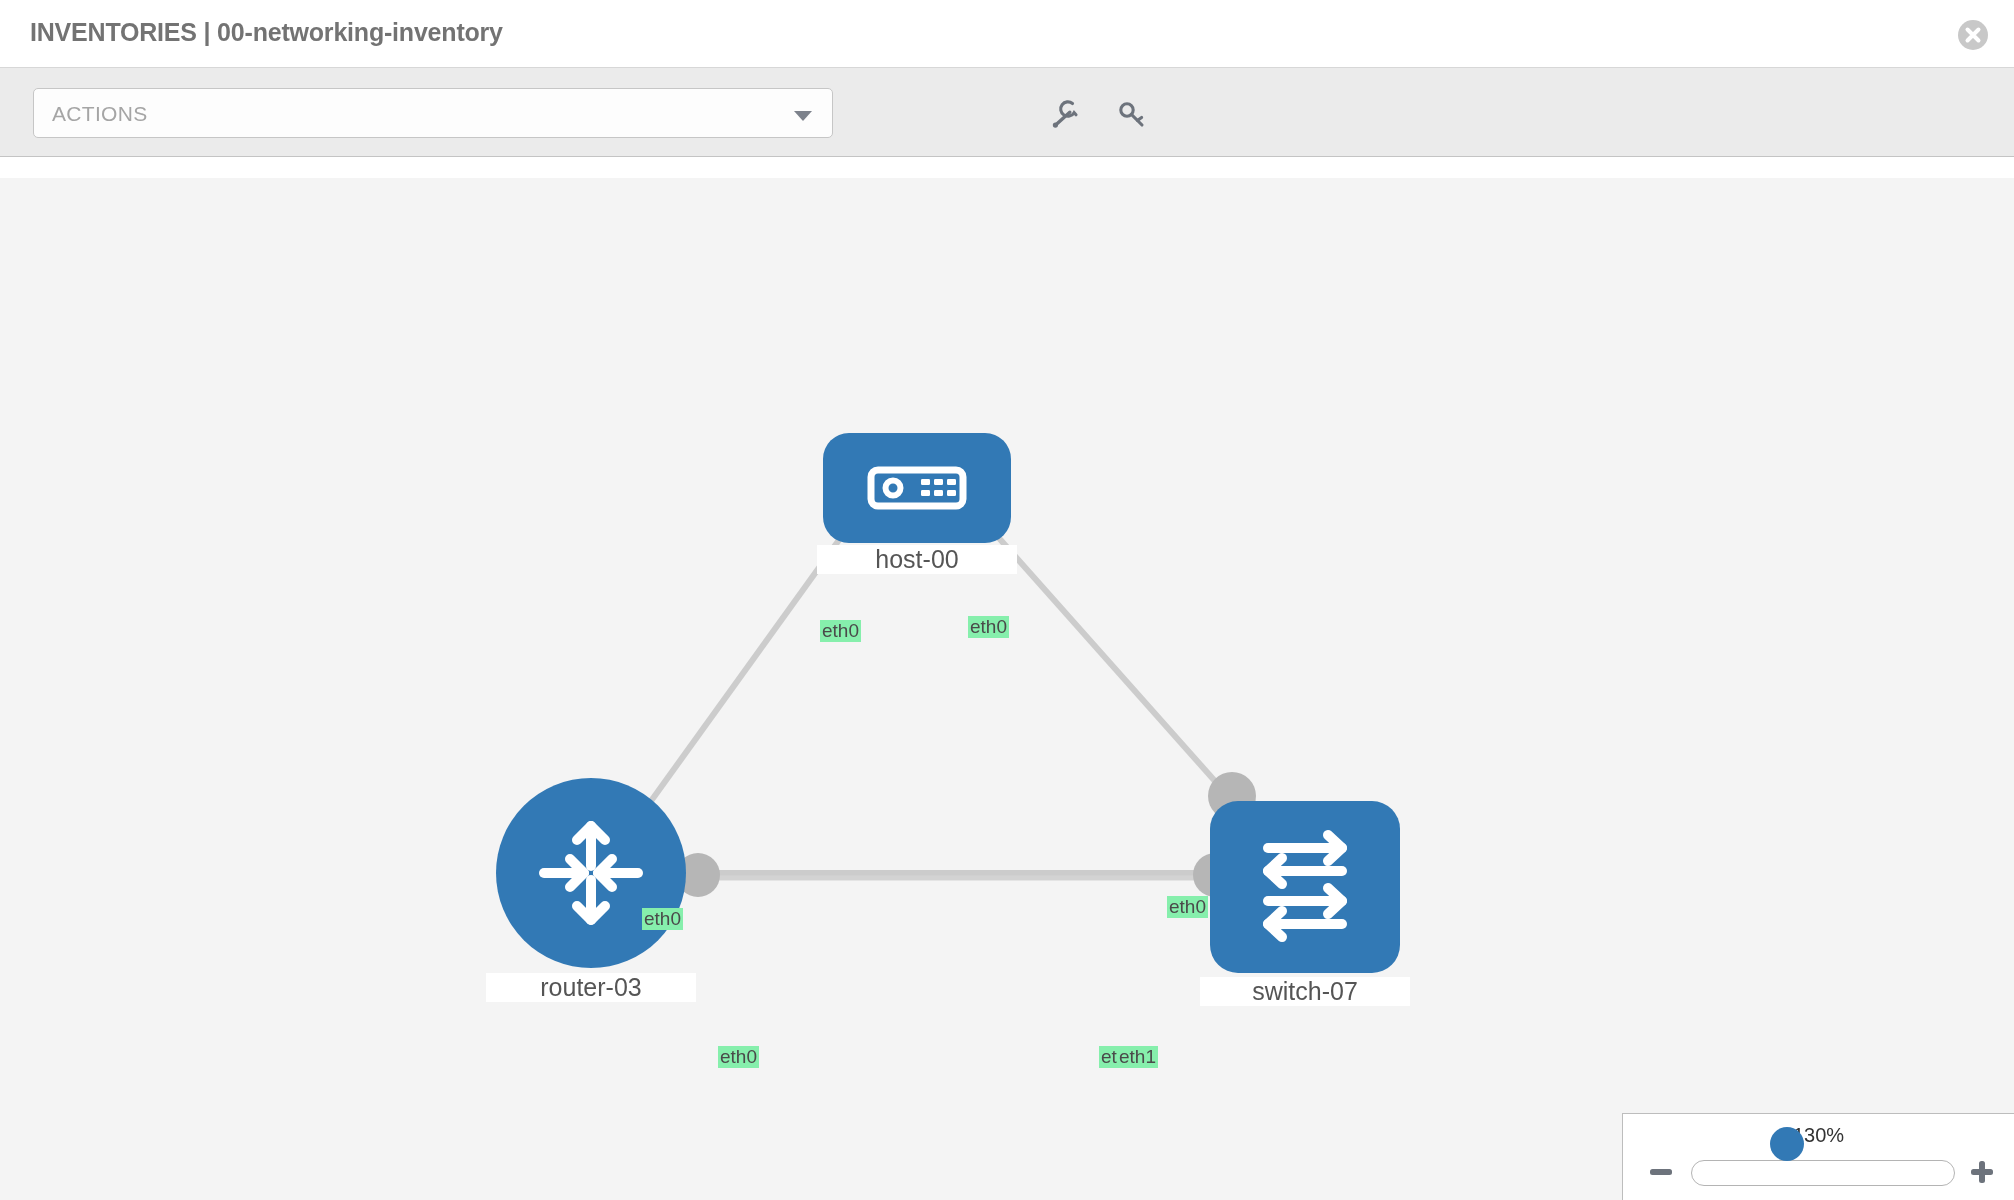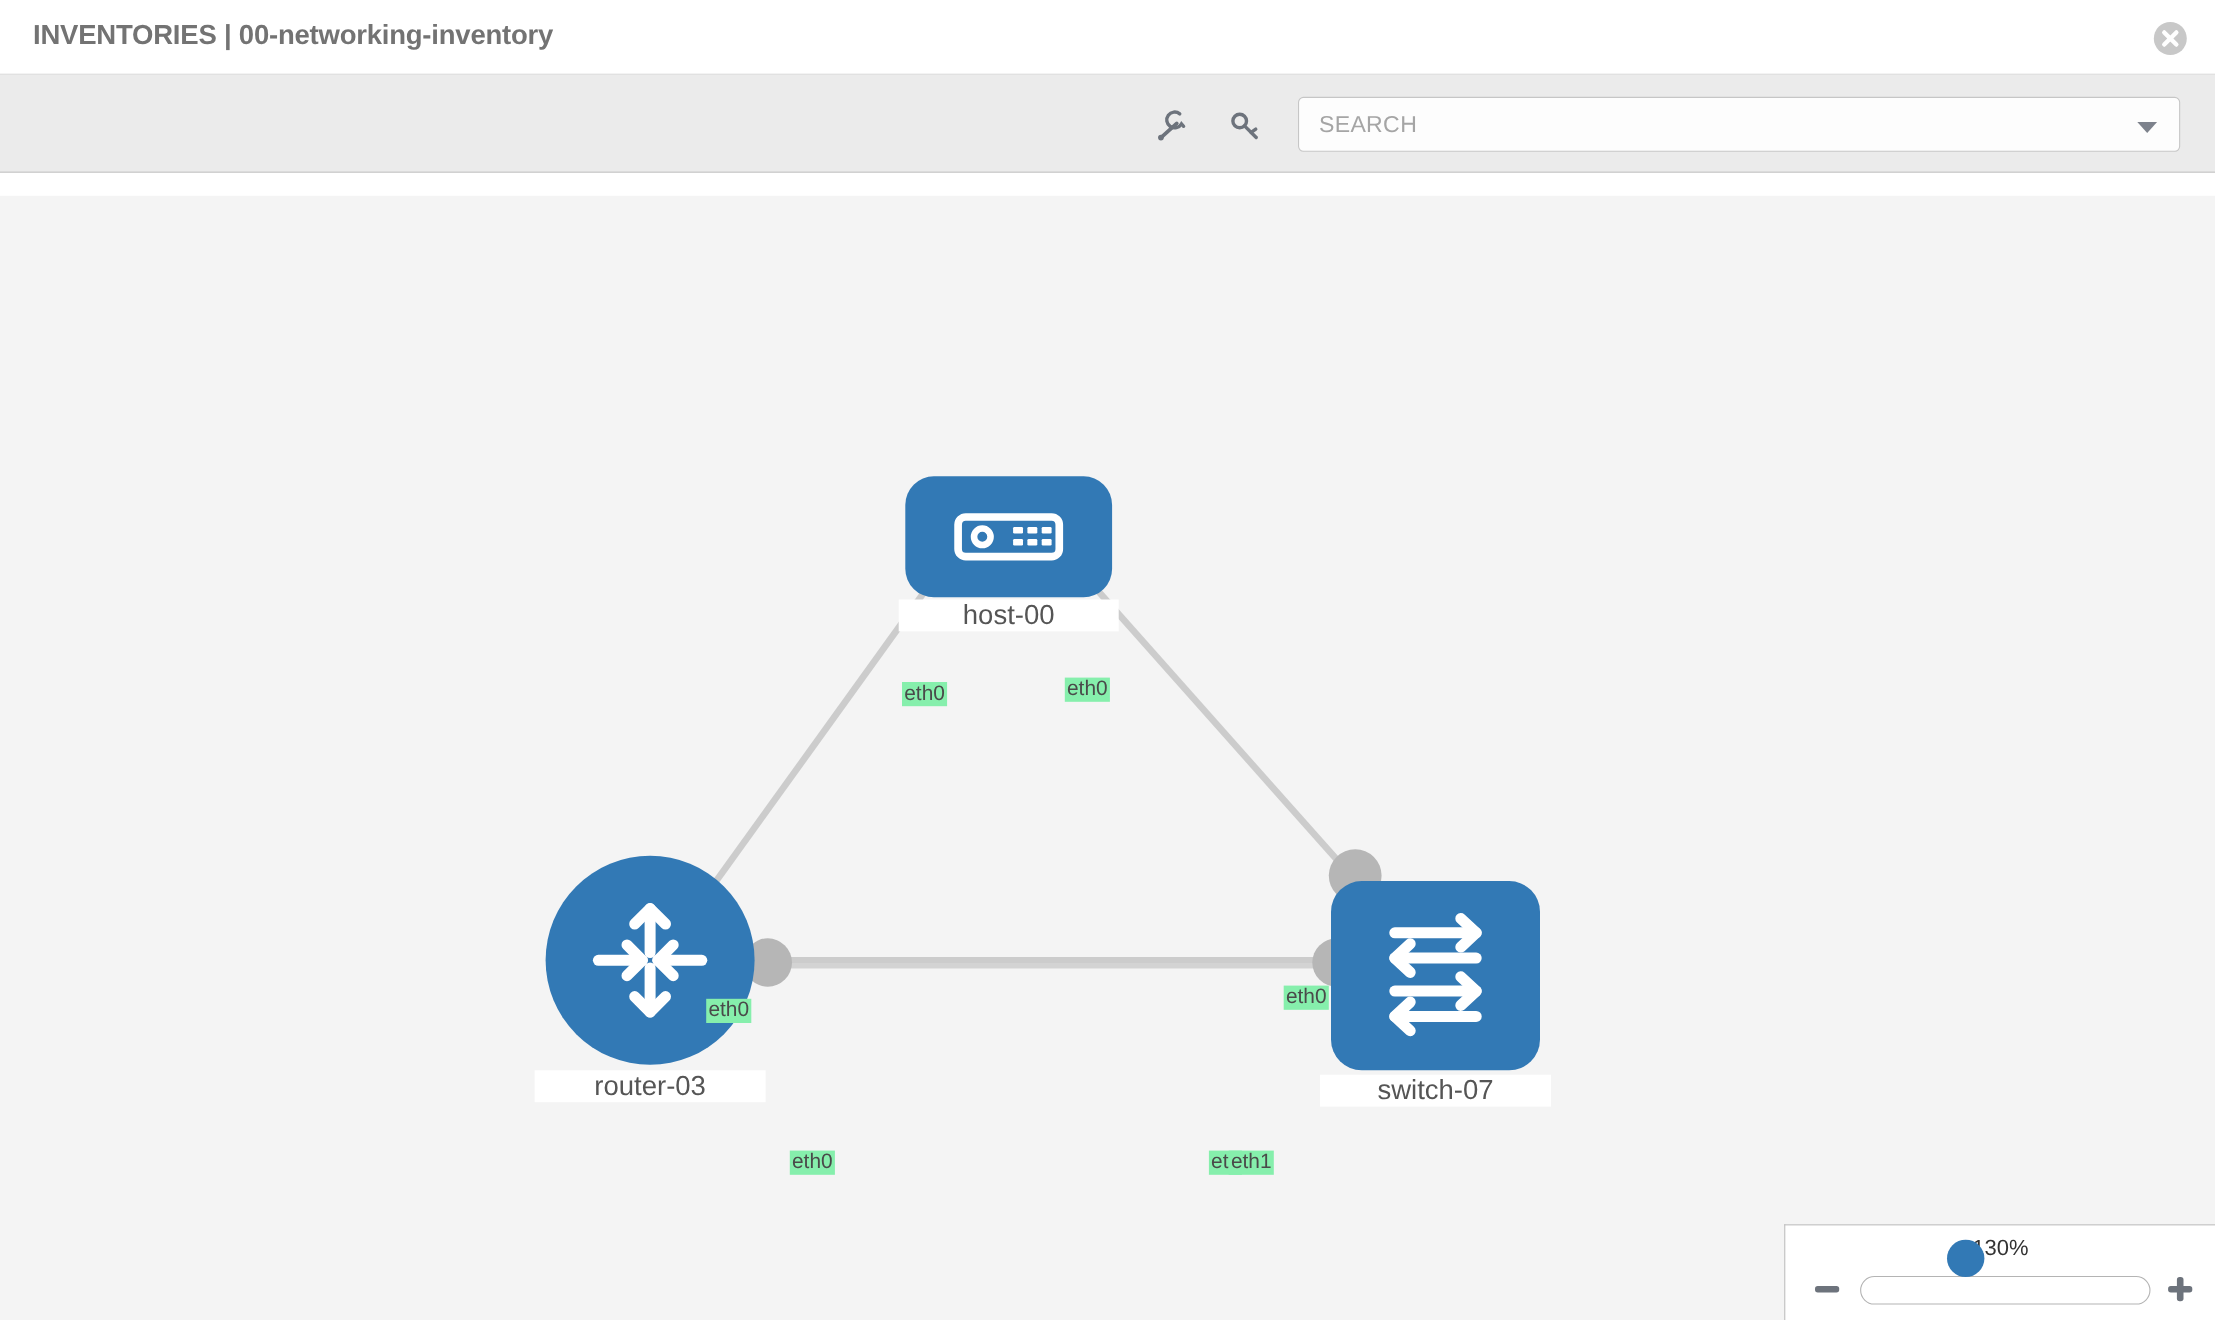--- a/index.html
+++ b/index.html
@@ -212,41 +212,41 @@
   <div class="page-title">INVENTORIES | 00-networking-inventory</div>
   <div class="close-btn">
     <svg width="30" height="30" viewBox="0 0 30 30" aria-hidden="true">
       <path d="M9.5 9.5 L20.5 20.5 M20.5 9.5 L9.5 20.5" stroke="#ffffff" stroke-width="4" stroke-linecap="round"></path>
     </svg>
   </div>
 </div>
 
 <div class="toolbar">
 
+  <div class="actions-select">
+    <span class="actions-label">ACTIONS</span>
+    <span class="caret"></span>
+  </div>
 
   <div class="tool-icon wrench">
     <svg width="36" height="36" viewBox="0 0 36 36" aria-hidden="true">
       <path d="M26.5 7.5 a7.2 7.2 0 1 0 1.6 9.2 L30 18.8" fill="none" stroke="#6d737c" stroke-width="3.1" stroke-linecap="round"></path>
       <path d="M23.8 16.2 L10.2 28.4" stroke="#6d737c" stroke-width="3.4" stroke-linecap="round"></path>
       <circle cx="9.4" cy="29.1" r="2.6" fill="#6d737c"></circle>
     </svg>
   </div>
 
   <div class="tool-icon key">
     <svg width="36" height="36" viewBox="0 0 36 36" aria-hidden="true">
       <circle cx="14" cy="14" r="6.2" fill="none" stroke="#6d737c" stroke-width="3.1"></circle>
       <path d="M18.4 18.4 L29 29" stroke="#6d737c" stroke-width="3.1" stroke-linecap="round"></path>
       <path d="M24.4 24.4 L28.6 21.4" stroke="#6d737c" stroke-width="3.1" stroke-linecap="round"></path>
     </svg>
   </div>
 
-  <div class="search-box">
-    <span class="search-placeholder">SEARCH</span>
-    <span class="caret"></span>
-  </div>
 </div>
 
 <div class="canvas">
 
   <svg class="topology-svg" viewBox="0 0 2014 1042">
 
     <line x1="880" y1="305" x2="610" y2="680" stroke="#cccccc" stroke-width="6"></line>
 
     <line x1="950" y1="305" x2="1230" y2="620" stroke="#cccccc" stroke-width="6"></line>
 

